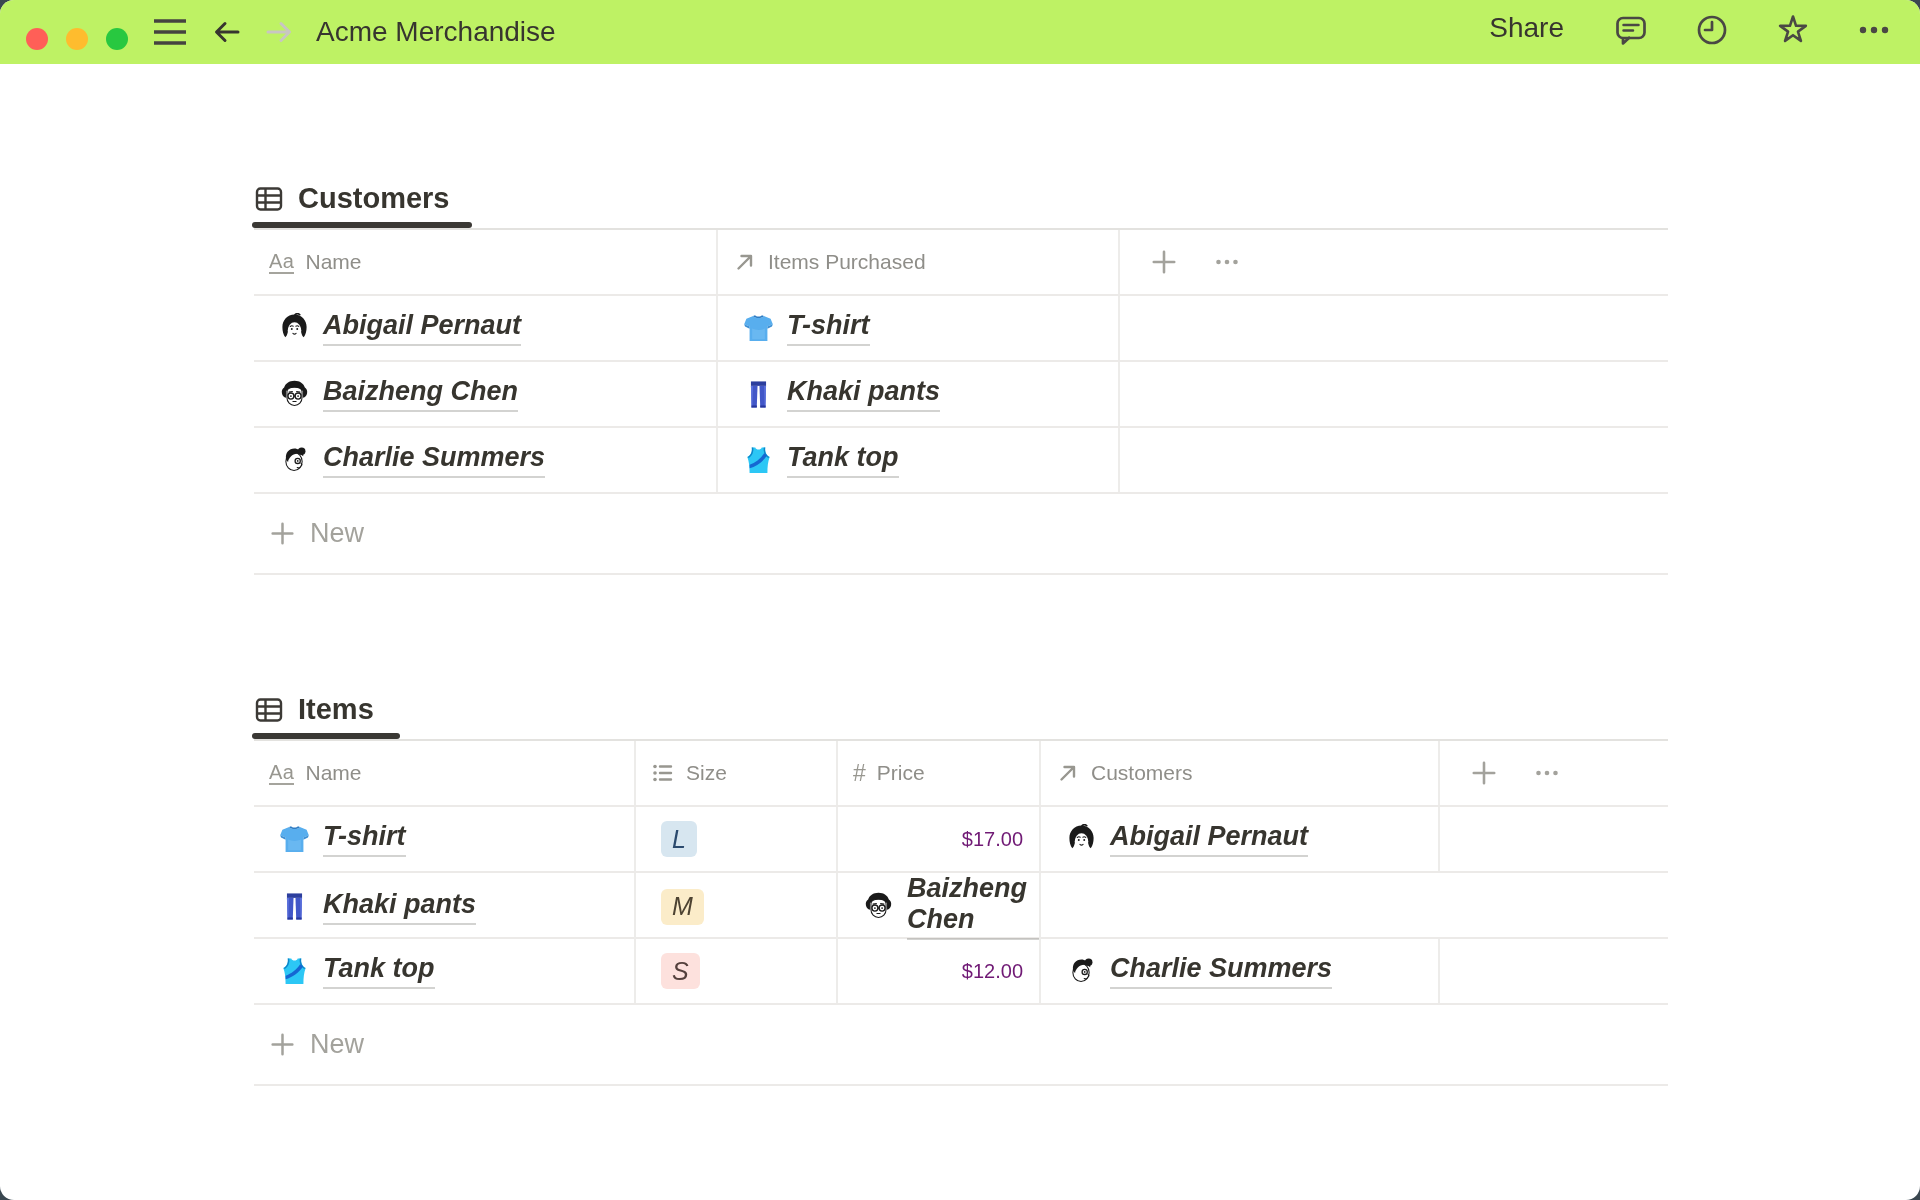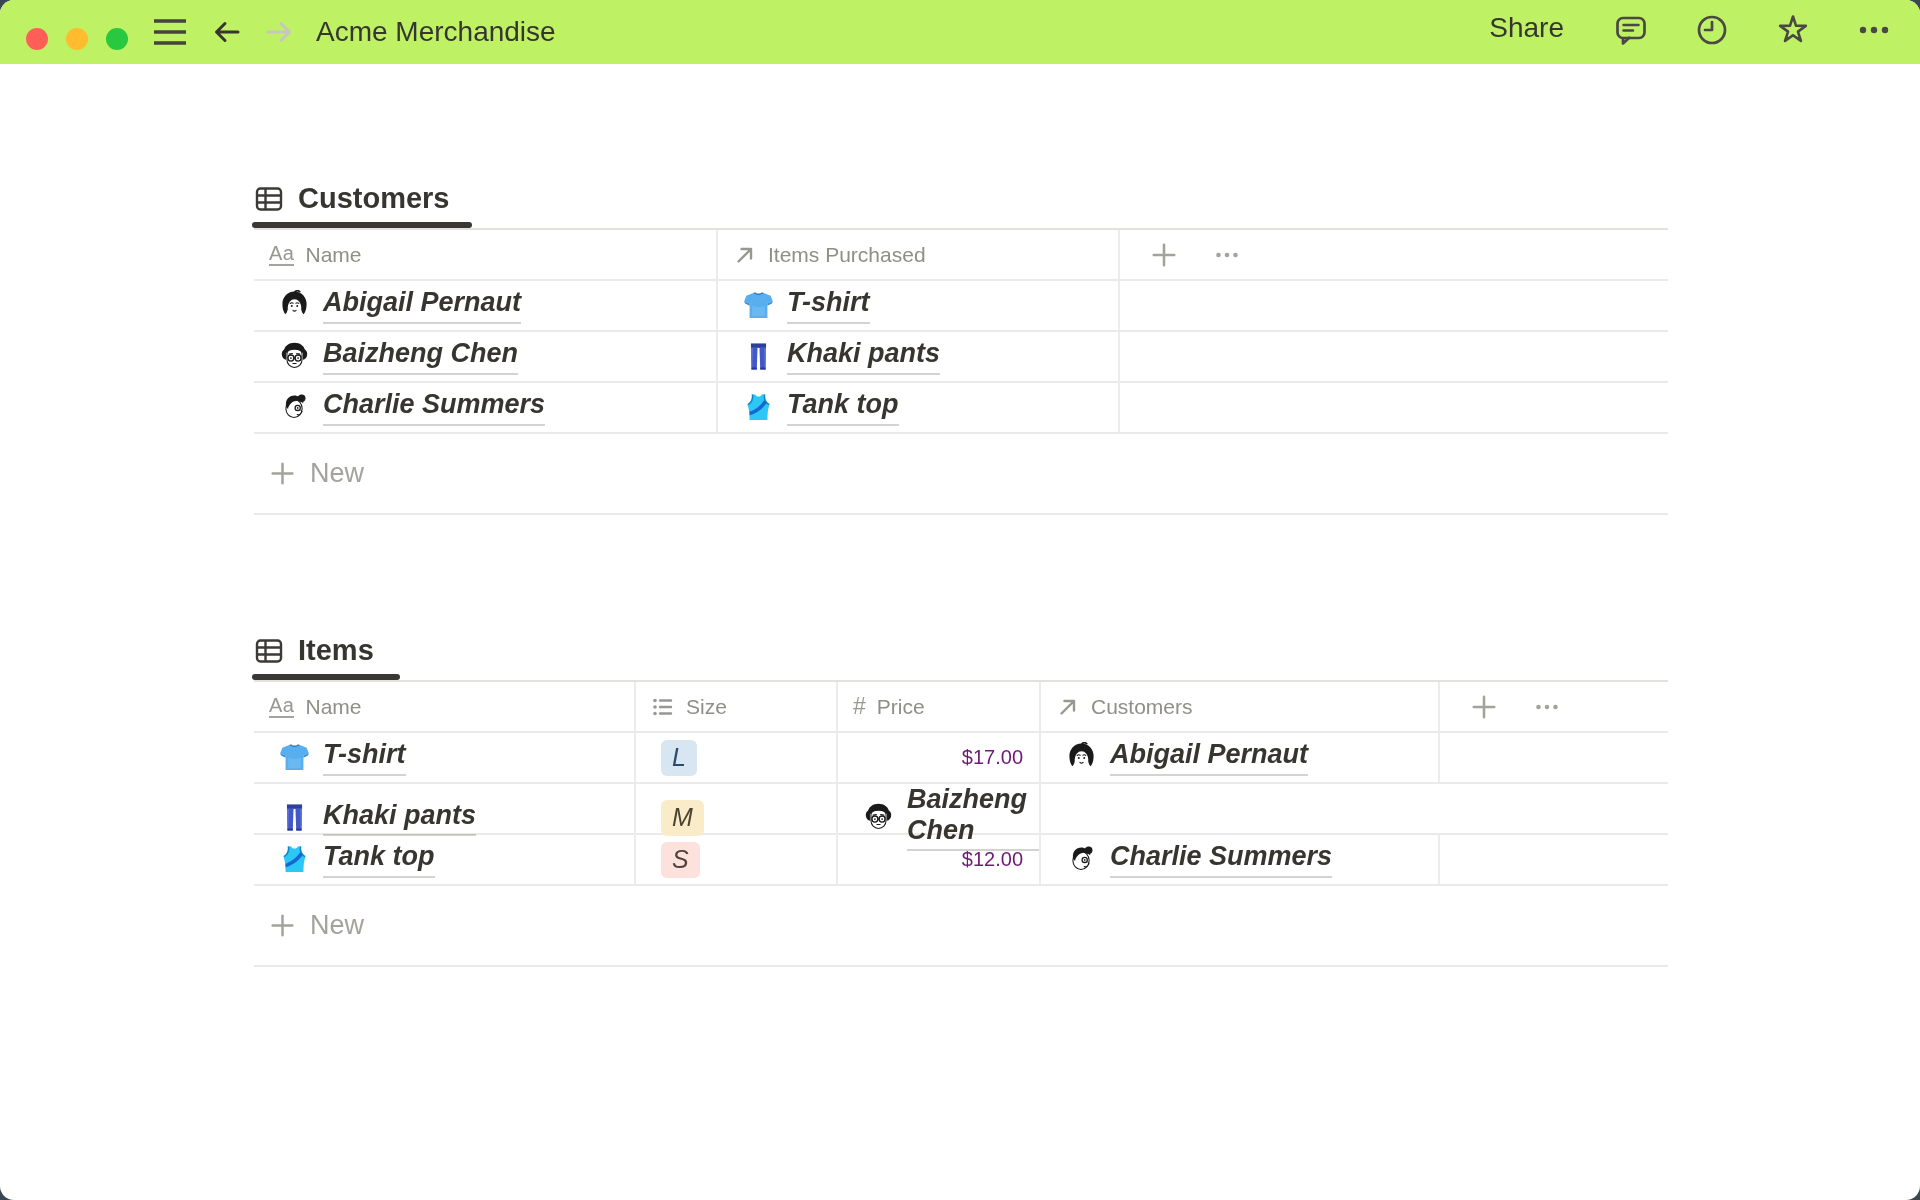--- a/index.html
+++ b/index.html
@@ -19,34 +19,34 @@
   .nav-back    { position:absolute; left:211px; top:17px; width:32px; height:30px; color:#37352f; }
   .nav-forward { position:absolute; left:263px; top:17px; width:32px; height:30px; color:#c8c6c2; }
   .page-title { position:absolute; left:316px; top:0; height:64px; display:flex; align-items:center; font-size:28px; font-weight:500; color:#37352f; }
   .tb-right { position:absolute; right:28px; top:0; height:64px; display:flex; align-items:flex-start; gap:45px;margin-top:12px; }
   .share { font-size:28px; color:#37352f; padding-right:4px; cursor:pointer; }
   .tb-icon { color:#4a4844; display:block; cursor:pointer; }
 
   
   .section { position:absolute; left:254px; width:1414px; }
   .sec-customers { top:163px; }
-  .sec-items    { top:615px; }
+  .sec-items    { top:674px; }
 
   .tabstrip { position:relative; height:65px; }
   .tab { position:absolute; left:0; bottom:13px; display:flex; align-items:center; gap:14px; cursor:pointer; }
   .tab-icon { color:#3c3a36; display:block; }
   .tab-label { font-size:29px; font-weight:600; color:#37352f; }
   .tab-underline { position:absolute; top:59px; left:-2px; height:6px; background:#3a3834; border-radius:3px; z-index:2; }
   .u-customers { width:220px; }
   .u-items { width:148px; }
 
   .db-table { border-top:2px solid #e3e2df; }
   .grid-customers { display:grid; grid-template-columns:464px 402px 548px; }
   .grid-items     { display:grid; grid-template-columns:382px 202px 203px 399px 228px; }
-  .db-row { height:51px; border-bottom:2px solid #eceae8; }
+  .db-row { height:66px; border-bottom:2px solid #eceae8; }
   .cell { height:100%; display:flex; align-items:center; }
   .sep { border-right:2px solid #edecea; }
 
   
   .hcell { gap:11px; padding-left:15px; color:#8f8e89; font-size:21px; cursor:pointer; }
   .prop-icon { color:#989790; flex:none; }
   .aa-glyph { font-size:20px; line-height:1; border-bottom:2px solid #a5a49d; padding-bottom:1px; letter-spacing:.5px; }
   .hash-glyph { font-size:23px; line-height:1; font-weight:500; }
   .hcell-tools { gap:36px; padding-left:30px; color:#a3a29c; }
   .tool-btn { display:flex; align-items:center; cursor:pointer; color:#a3a29c; }

